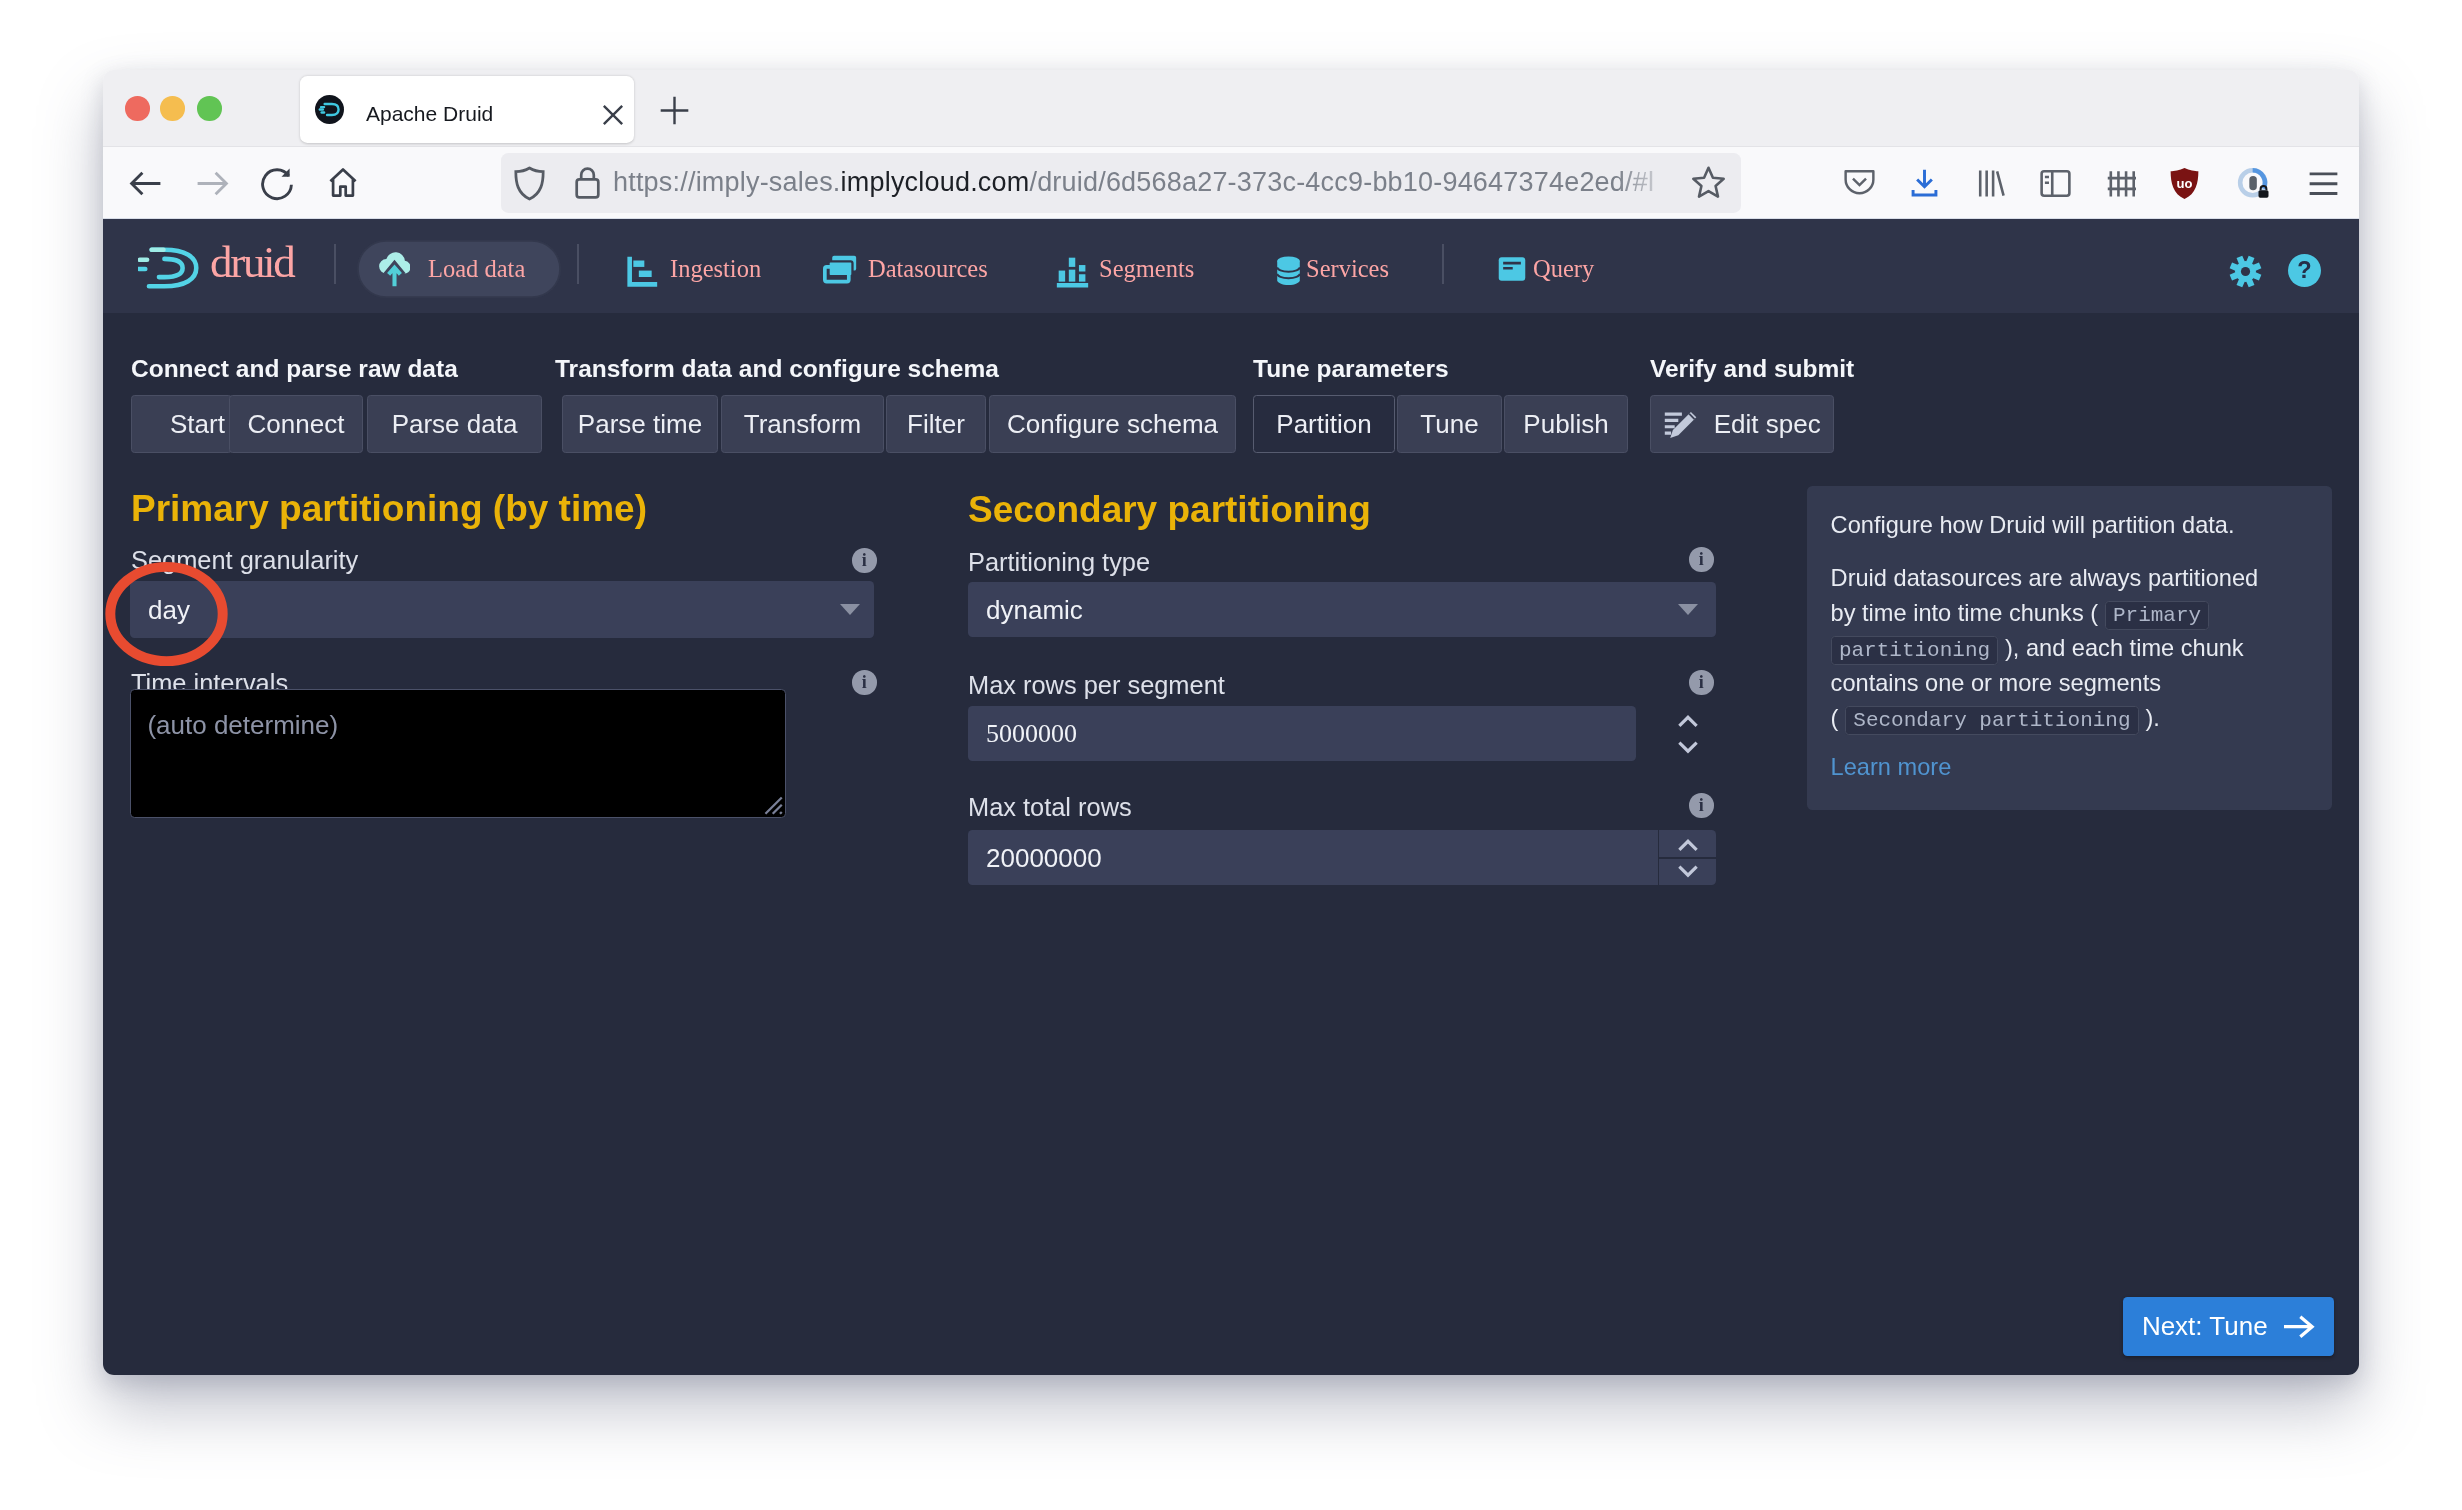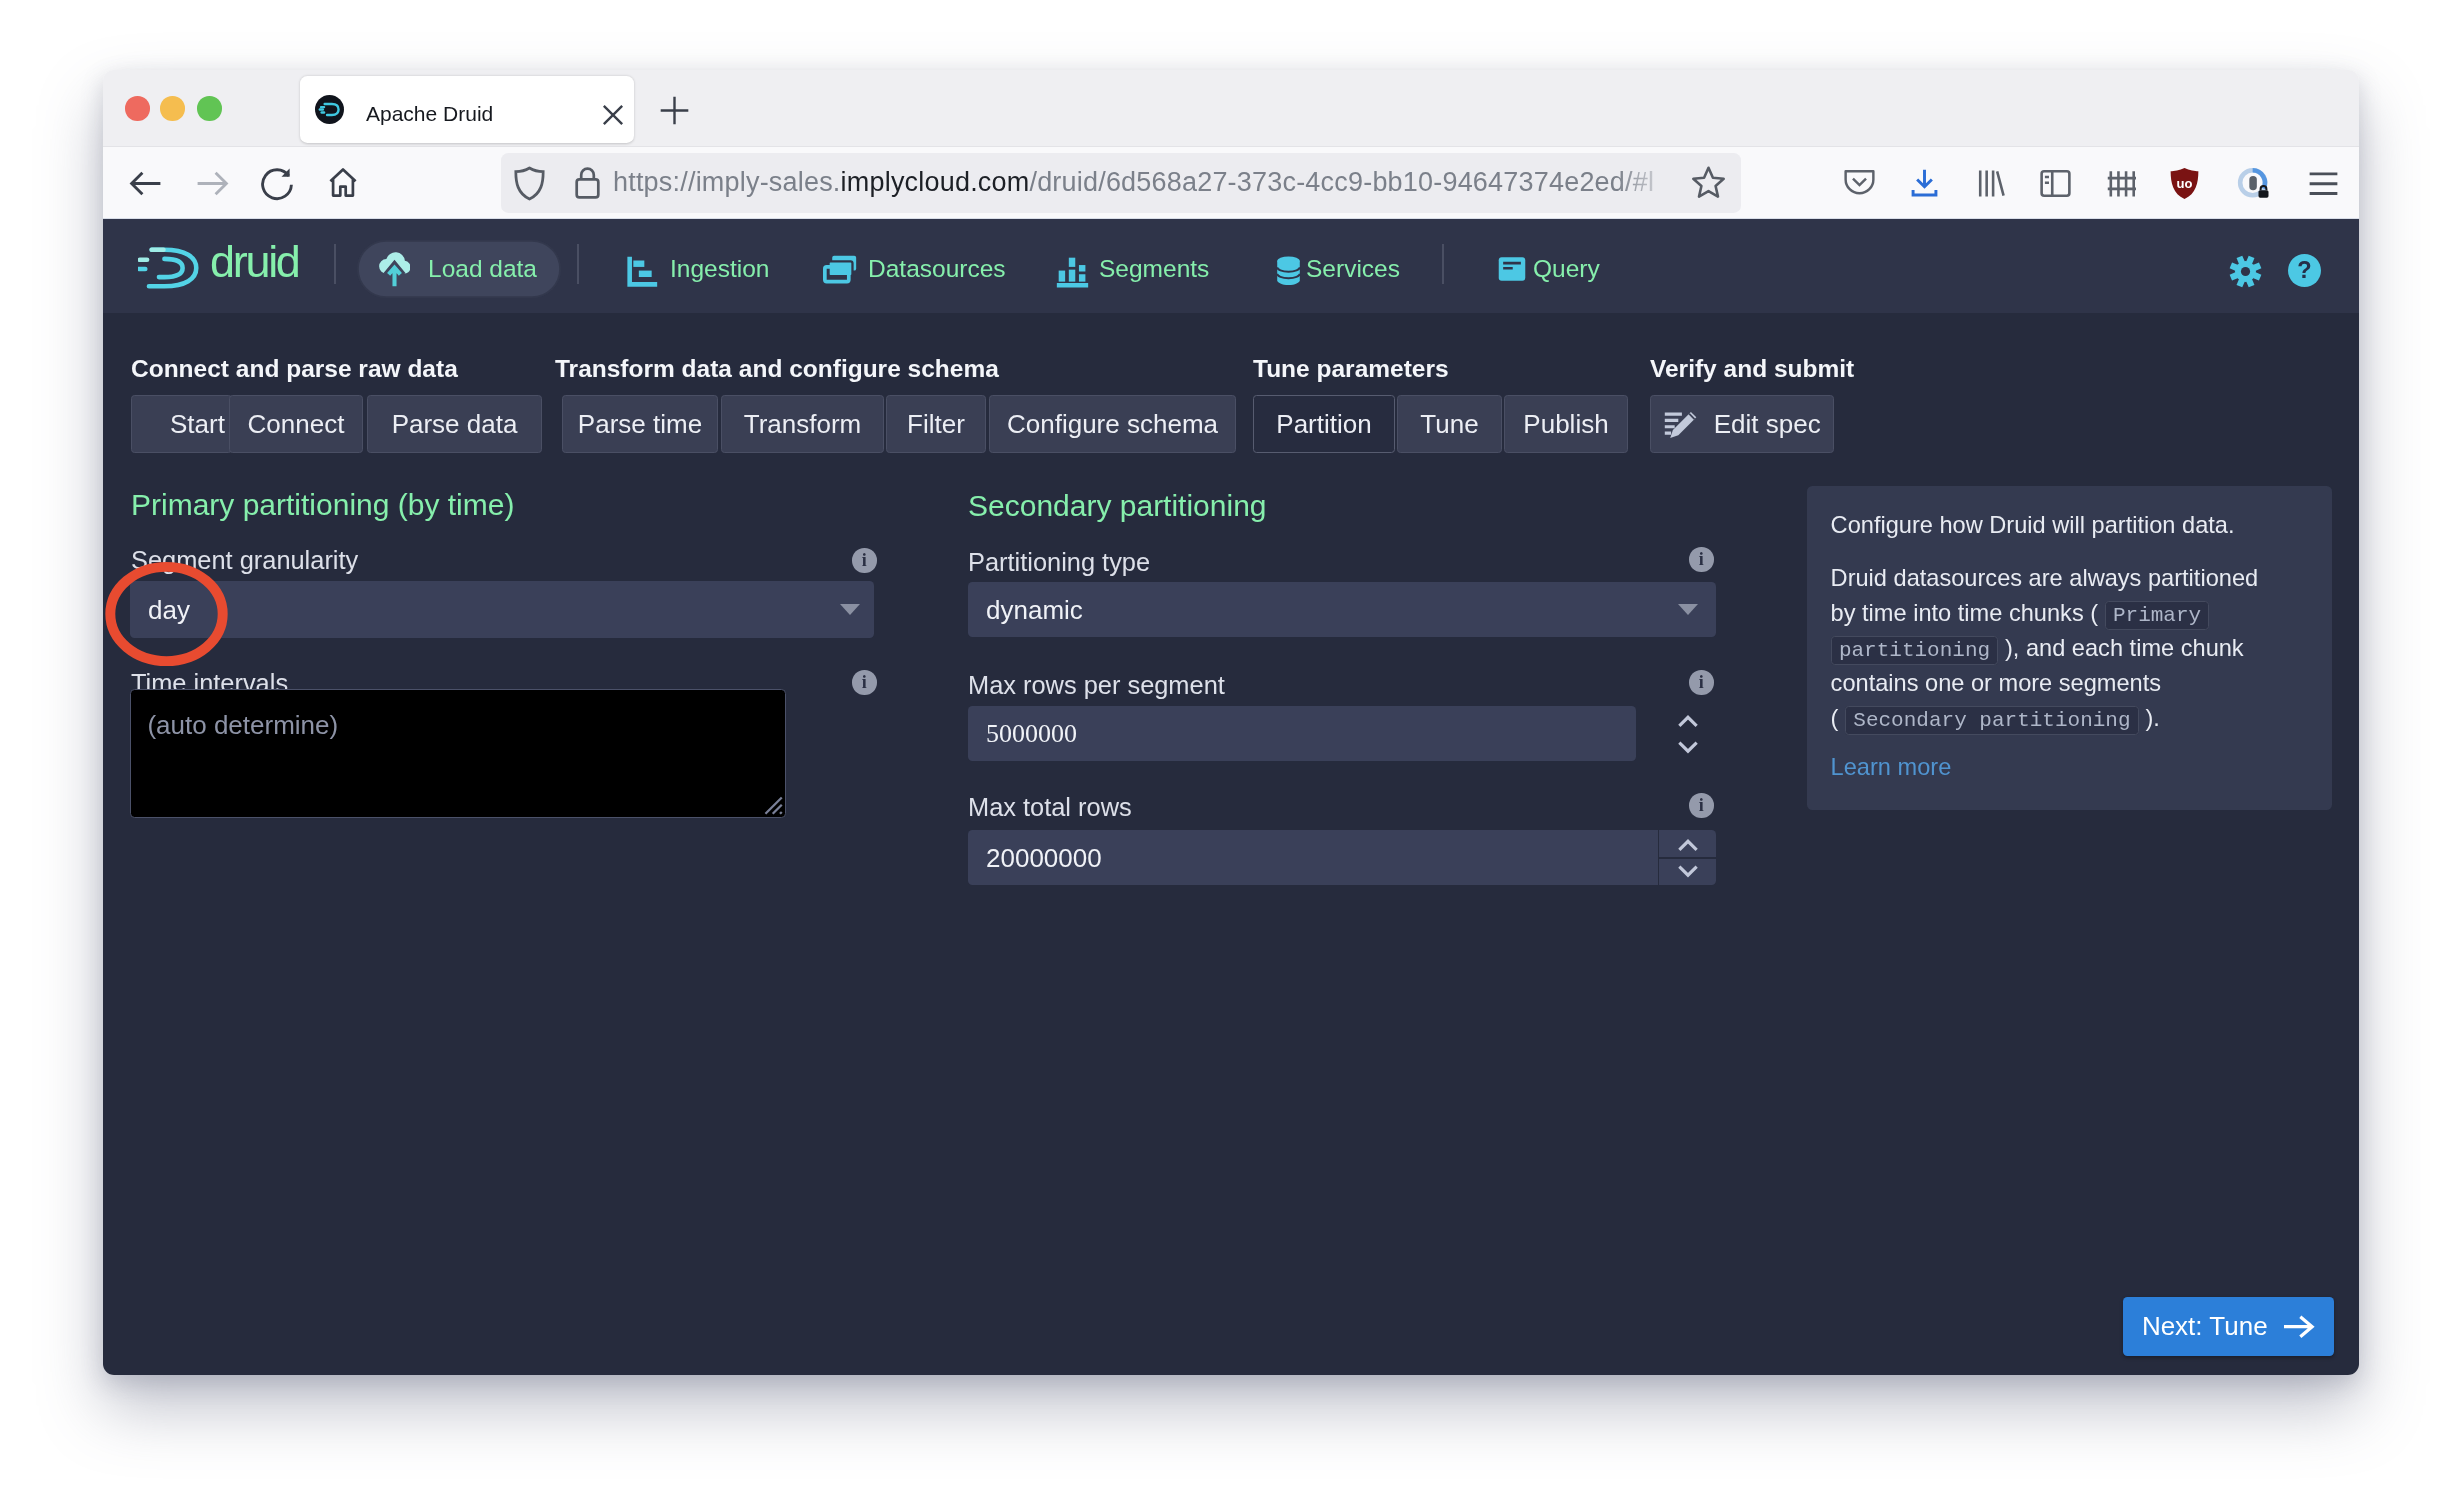--- a/index.html
+++ b/index.html
@@ -16,27 +16,27 @@
   #tab { position:absolute; left:197px; top:6.4px; width:334px; height:67px; background:#ffffff; border-radius:7.3px; box-shadow:0 0.9px 2.7px rgba(0,0,0,0.18); }
   #tabtitle { position:absolute; left:55px; top:26px; font-size:21px; color:#16191f; white-space:nowrap;text-align:center; }
   
   #toolbar { position:absolute; left:0; top:77px; width:2256px; height:72px; background:#f9f9fb; border-bottom:1.8px solid #d9dee8; }
   #urlbar { position:absolute; left:398px; top:5.5px; width:1240px; height:60px; background:#ececf0; border-radius:7.3px; }
   #urltext { position:absolute; left:112px; top:14.5px; width:1077px; font-size:27px; color:#7b808a; white-space:nowrap; letter-spacing:0.2px; overflow:hidden;}
   #urltext b { color:#1d2026; font-weight:normal; }
   
   #content { position:absolute; left:0; top:149px; width:2256px; height:1156px; background:#262b3d; border-radius:0 0 11px 11px; color:#e8ebf2; }
   #apphead { position:absolute; left:0; top:0; width:2256px; height:94px; background:#2f3449; }
-  .navtxt { position:absolute; top:36px; font-size:24.5px; color:#86efac; white-space:nowrap; }
+  .navtxt { position:absolute; top:36px; font-size:24.5px; color:#fca5a5; white-space:nowrap;font-family:Liberation Serif, serif; }
   .vsep { position:absolute; top:25.4px; width:1.8px; height:40px; background:#4a4f63; }
   #loadpill { position:absolute; left:254px; top:21px; width:204px; height:58px; background:#3f455c; border-radius:29px; box-shadow: inset 0 0 0 1.8px rgba(15,18,30,0.25); }
   .stitle { position:absolute; top:136px; font-size:24.5px; font-weight:bold; color:#f4f6fa; white-space:nowrap; }
   .sbtn { position:absolute; top:176px; height:58px; background:#3a3f54; border:0.9px solid #4a4f64; border-radius:3.6px; color:#eceef4; font-size:26px; text-align:center; display:flex; align-items:center; justify-content:center; }
   .sbtn.active { background:#272c3f; border-color:#575c70; }
-  .h2 { position:absolute; font-size:30px; font-weight:normal; color:#86efac; white-space:nowrap; }
+  .h2 { position:absolute; font-size:37px; font-weight:bold; color:#eab308; white-space:nowrap; }
   .lbl { position:absolute; font-size:25.4px; color:#dde0e9; white-space:nowrap; }
   .field { position:absolute; background:#3a4059; border-radius:4.5px; }
   .info { position:absolute; width:24.5px; height:24.5px; border-radius:50%; background:#949aab; color:#2b3044; font-size:18px; font-weight:bold; text-align:center; line-height:24.5px; font-family:"Liberation Serif", serif; }
   .caret { position:absolute; width:0; height:0; border-left:10px solid transparent; border-right:10px solid transparent; border-top:11.8px solid #8a90a2; }
   #helppanel { position:absolute; left:1704px; top:267px; width:525px; height:324px; background:#343a50; border-radius:5.5px; font-size:23.6px; color:#e8ebf2; }
   .chip { font-family:"Liberation Mono", monospace; font-size:21px; line-height:27px; color:#aeb6c8; background:#2b3045; border:0.9px solid #444a5e; border-radius:3.6px; padding:1.8px 7.3px; }
   #nextbtn { position:absolute; left:2020px; top:1078px; width:211px; height:59px; background:#2c7fd9; border-radius:4.5px; color:#ffffff; font-size:26px; display:flex; align-items:center; justify-content:center; box-shadow:0 1.8px 3.6px rgba(0,0,0,0.3); }
 </style>
 </head>
 <body>

